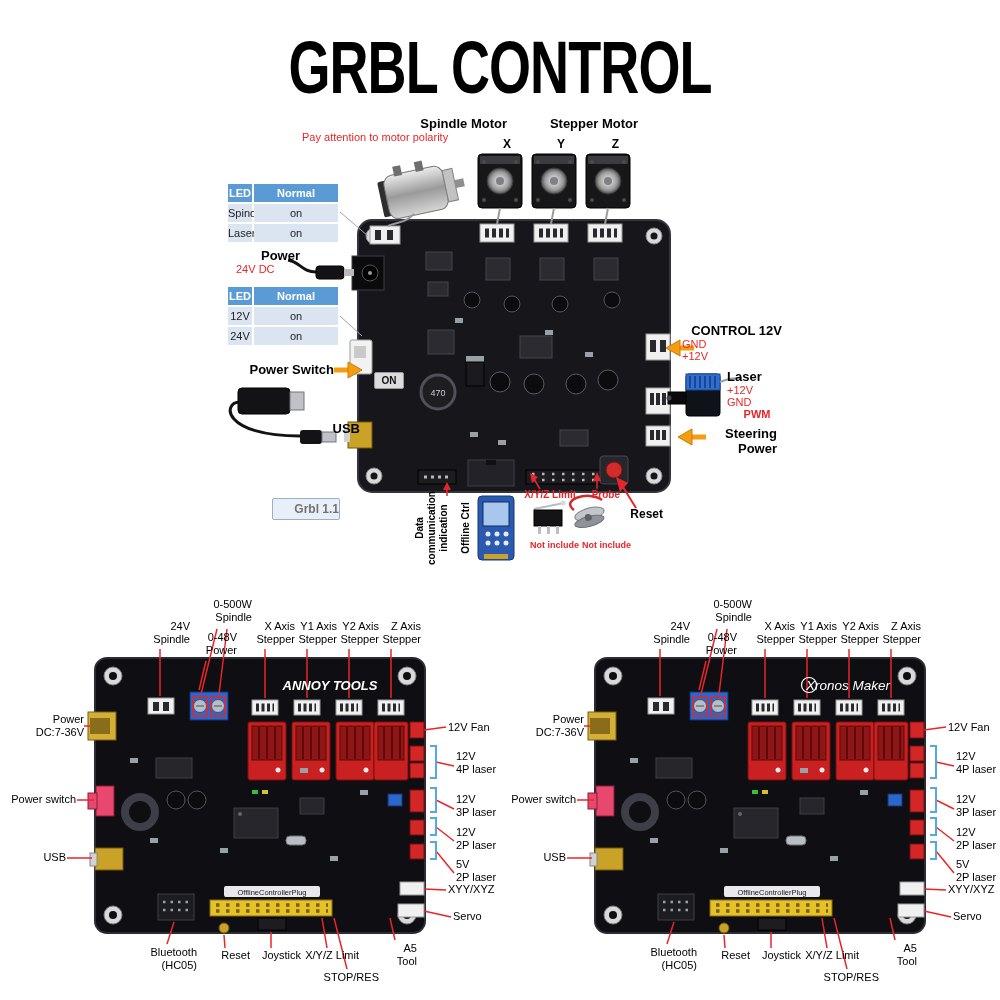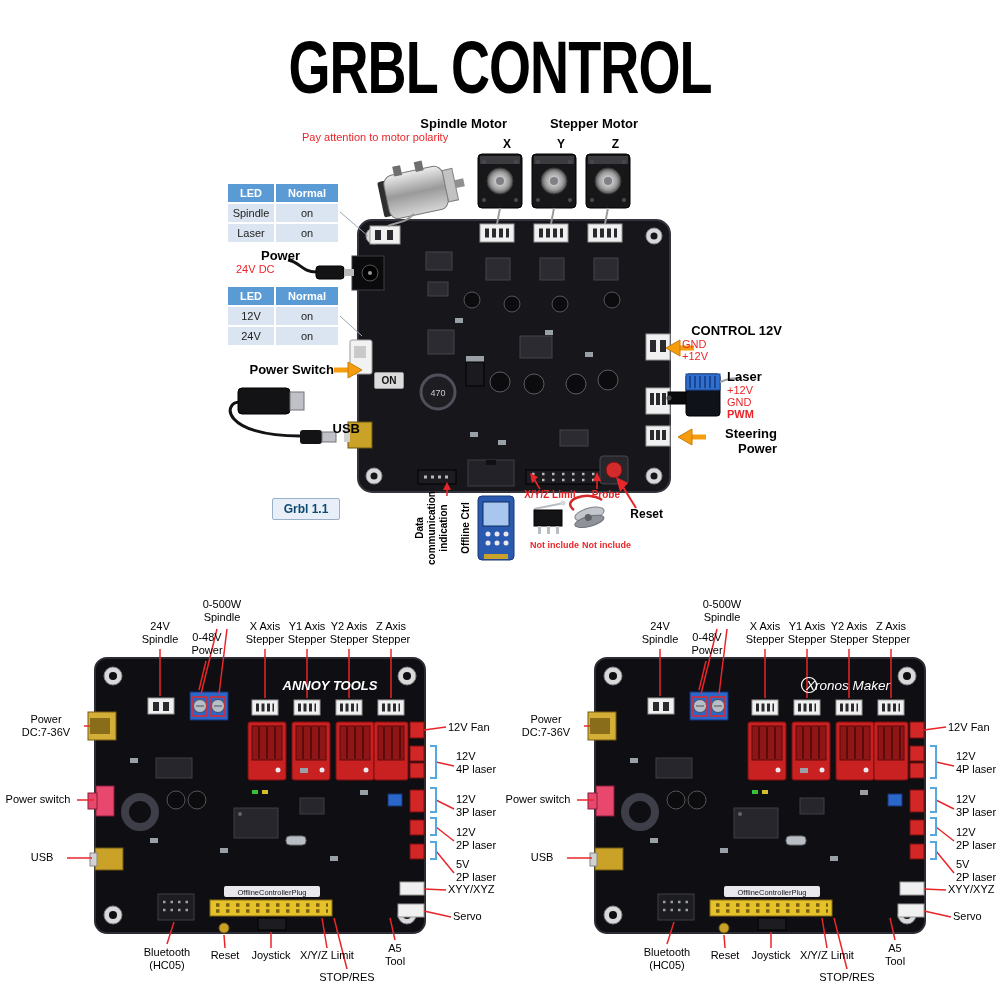--- a/index.html
+++ b/index.html
@@ -8,31 +8,31 @@
   .gfx{position:absolute;left:0;top:0}
   .title{position:absolute;left:0;top:24px;width:1000px;text-align:center;
          font-size:60px;font-weight:900;letter-spacing:-1px;
          transform:scale(.9,1.25);transform-origin:50% 0;color:#000;white-space:nowrap}
   .lbl{position:absolute;font-weight:bold;font-size:13px;color:#000;text-align:right}
   .lbl.la{text-align:left}
   .lbl.ra{text-align:right}
   .note{position:absolute;font-size:11px;color:#e8262a;text-align:left}
   .red{color:#e8262a}
   .b{font-weight:bold}
-  .co{position:absolute;font-size:11px;line-height:13px;color:#000;text-align:center;white-space:pre-line}
+  .co{position:absolute;font-size:11px;line-height:13px;color:#000;text-align:right;white-space:pre-line}
   .co.la{text-align:left}
   .vrot{position:absolute;transform:rotate(-90deg);font-weight:bold;text-align:center}
   .led-table{position:absolute;width:110px;font-size:11px}
   .lt-row{display:flex;gap:2px;margin-bottom:2px}
   .lt-row div{height:18px;line-height:18px;text-align:center;background:#dbe5f1;color:#222}
-  .lt-c1{width:46px}
+  .lt-c1{width:24px}
   .lt-c2{flex:1}
   .lt-head div{background:#5b9bd5 !important;color:#fff !important;font-weight:bold}
   .badge{position:absolute;left:272px;top:498px;width:66px;height:20px;border:1px solid #9ab0c8;
-         background:#e9eff8;color:#0c4a6e;font-weight:bold;font-size:12px;text-align:center;
+         background:#e9eff8;color:#737373;font-weight:bold;font-size:12px;text-align:right;
          line-height:20px;border-radius:2px}
   .onplate{position:absolute;left:374px;top:372px;width:28px;height:15px;background:#dcdcdc;
            border:1px solid #9a9a9a;border-radius:2px;font-size:10px;font-weight:bold;
            text-align:center;line-height:15px;color:#111}
   .board-unit{position:absolute;top:595px;width:500px;height:405px}
 </style>
 </head>
 <body>
 
 <div class="canvas">
@@ -449,21 +449,21 @@
   <div class="lbl" style="left:324px;top:421px;width:36px">USB</div>
   <div class="badge">Grbl 1.1</div>
 
   <div class="lbl" style="left:682px;top:323px;width:100px">CONTROL 12V</div>
   <div class="note" style="left:682px;top:338px;width:100px">GND</div>
   <div class="note" style="left:682px;top:350px;width:100px">+12V</div>
 
   <div class="lbl la" style="left:727px;top:369px;width:60px">Laser</div>
   <div class="note" style="left:727px;top:384px;width:60px;text-align:left">+12V</div>
   <div class="note" style="left:727px;top:396px;width:60px;text-align:left">GND</div>
-  <div class="note b" style="left:727px;top:408px;width:60px;text-align:left">PWM</div>
+  <div class="note b" style="left:727px;top:408px;width:60px;text-align:center">PWM</div>
 
   <div class="lbl" style="left:697px;top:426px;width:80px">Steering Power</div>
 
   <div class="lbl red" style="left:512px;top:489px;width:64px;font-size:10px">X/Y/Z Limit</div>
   <div class="lbl red" style="left:576px;top:489px;width:44px;font-size:10px">Probe</div>
   <div class="lbl" style="left:617px;top:507px;width:46px;font-size:12px">Reset</div>
 
   <div class="vrot" style="left:388px;top:508px;width:92px;height:40px;font-size:10px;line-height:12px">Data communication indication</div>
   <div class="vrot" style="left:432px;top:521px;width:70px;height:14px;font-size:10px">Offline Ctrl</div>
 

